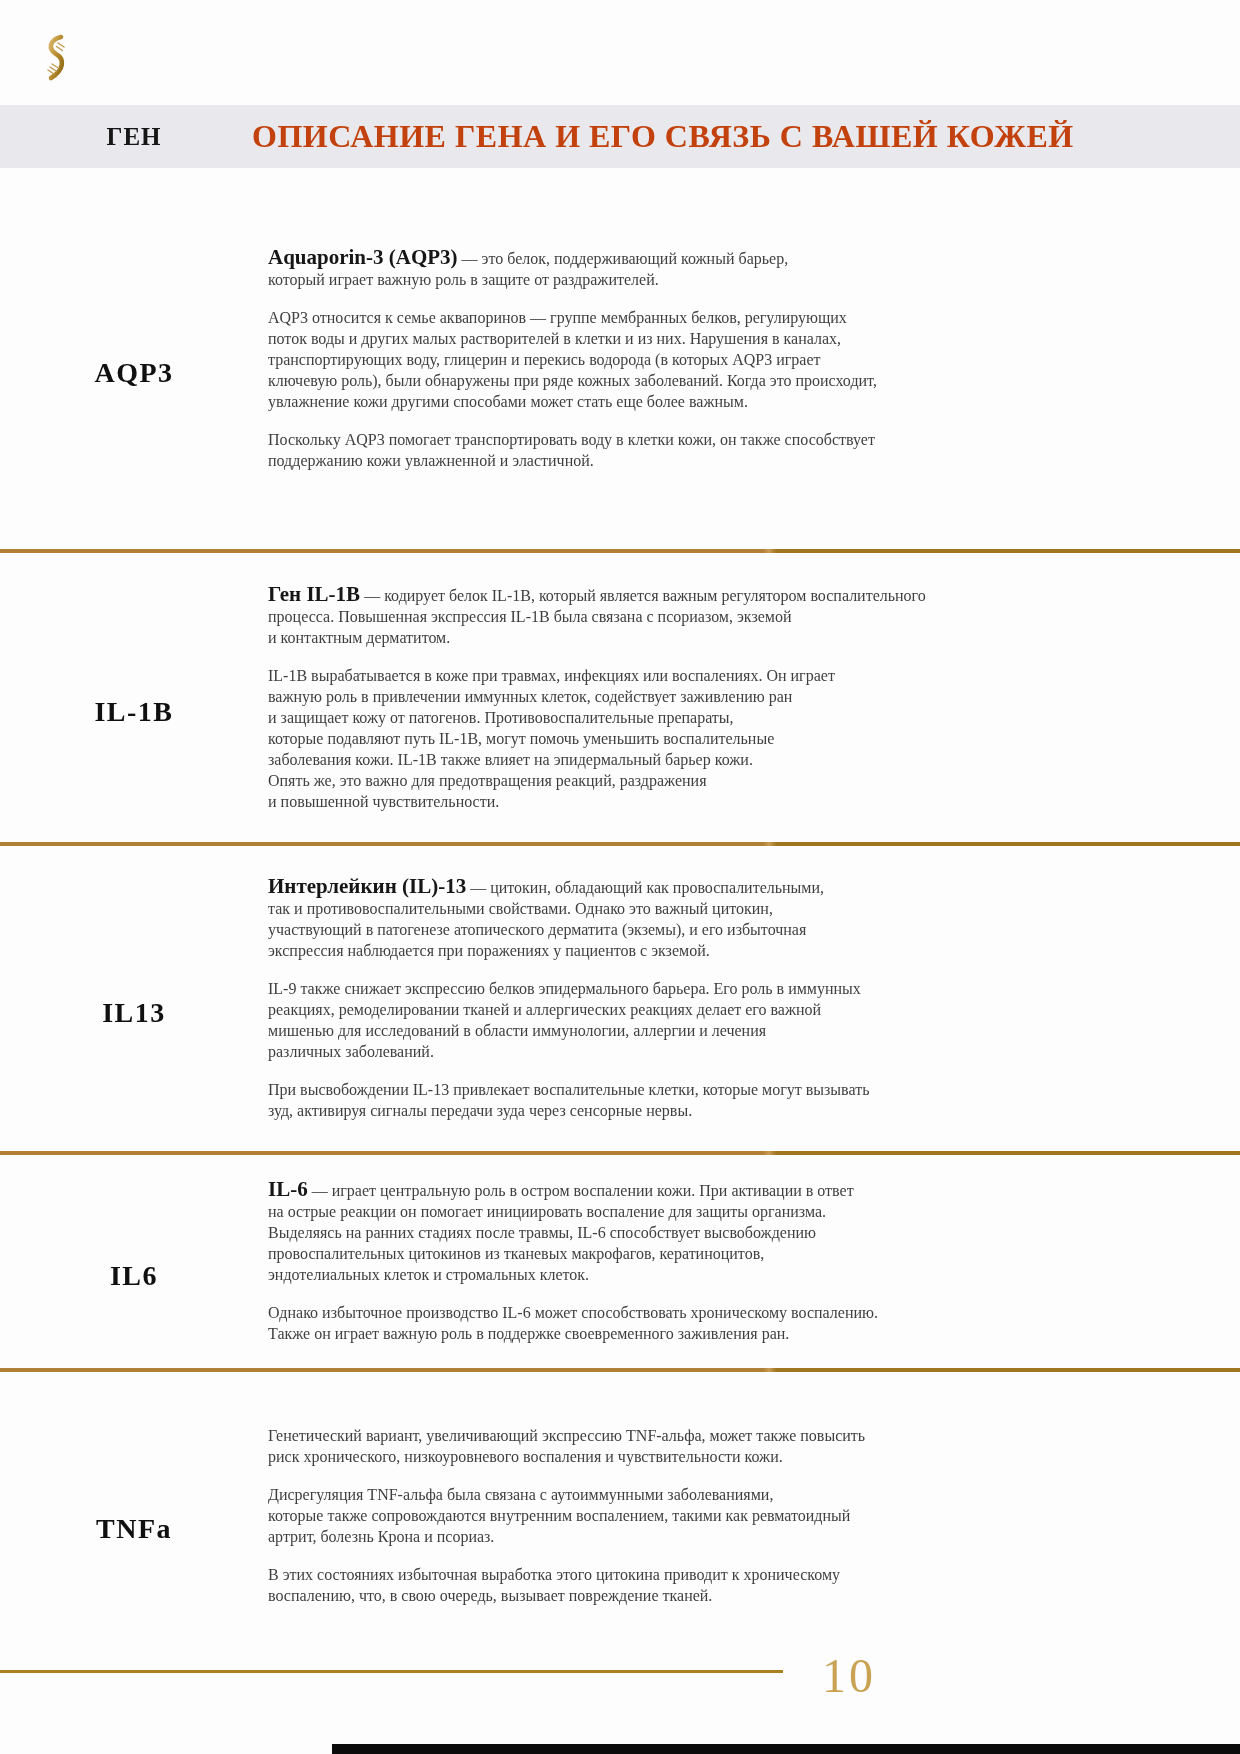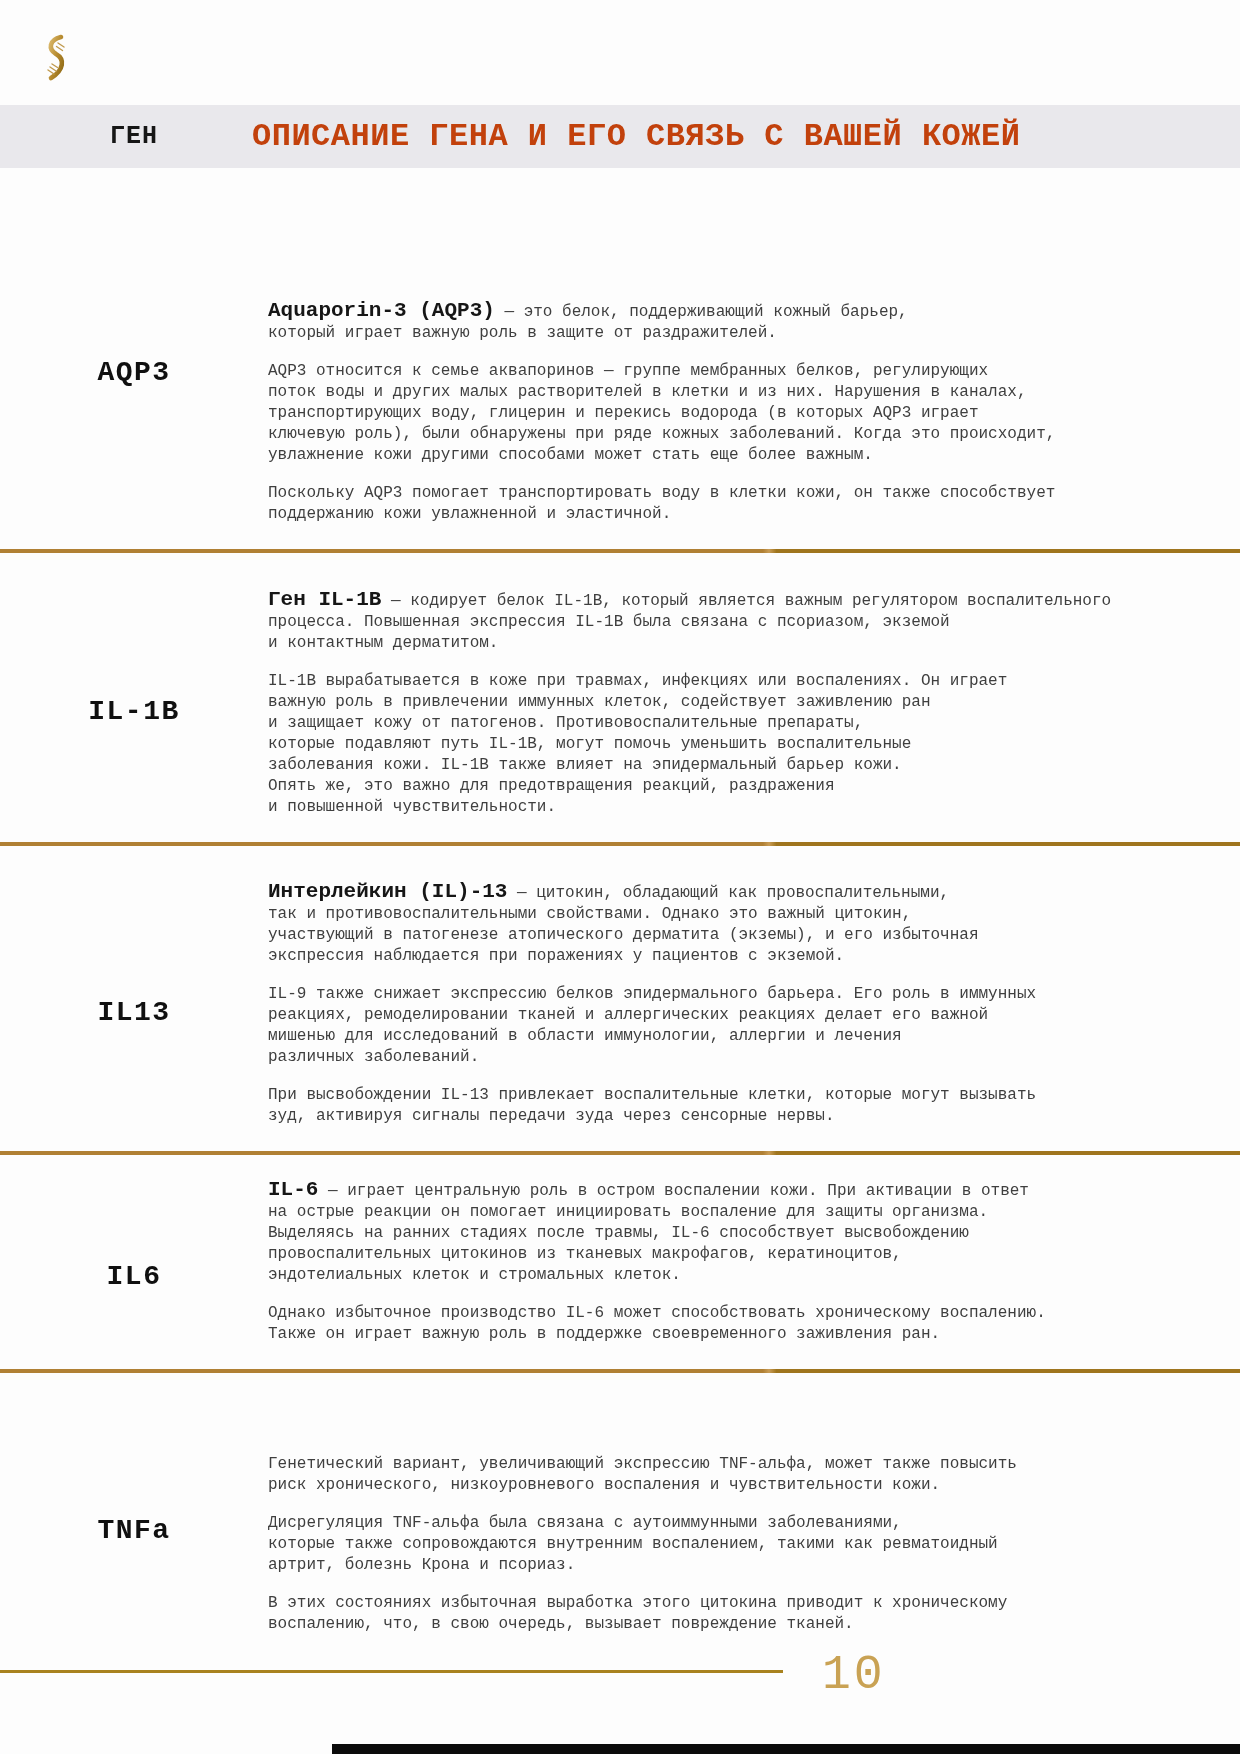--- a/index.html
+++ b/index.html
@@ -1,20 +1,20 @@
 <!DOCTYPE html>
 <html><head>
 <meta charset="utf-8">
 <style>
   html,body { margin:0; padding:0; background:#ffffff; }
   .page {
     position:relative;
     width:1240px; height:1754px;
     background:#fdfdfd;
-    font-family:Liberation Mono, monospace;
+    font-family:Liberation Serif, serif;
     overflow:hidden;
   }
   .logo { position:absolute; left:42px; top:34px; width:26px; height:52px; }
 
   .header-bar {
     position:absolute; top:105px; left:0; width:1240px; height:63px;
     background:#e9e8ec;
     display:flex; align-items:center;
   }
   .header-gene {
@@ -38,21 +38,21 @@
   .row:nth-child(4){ min-height:209px; }
   .row:nth-child(5){ min-height:286px; }
 
   .gene-cell {
     width:268px; flex:0 0 268px;
     display:flex; align-items:center; justify-content:center;
     font-size:28px; font-weight:bold; letter-spacing:1.5px; color:#101010;margin-top:28px;
   }
   .content-cell {
     flex:1;
-    display:flex; flex-direction:column; justify-content:flex-end;
+    display:flex; flex-direction:column; justify-content:center;
     padding:24px 32px 24px 0;
   }
   .para {
     white-space:pre-line;
     font-size:16px; line-height:21px; color:#3f3f3f;
     margin:0 0 17px 0;
   }
   .para:last-child { margin-bottom:0; }
   .lead { font-size:21px; font-weight:bold; color:#161616; }
 

